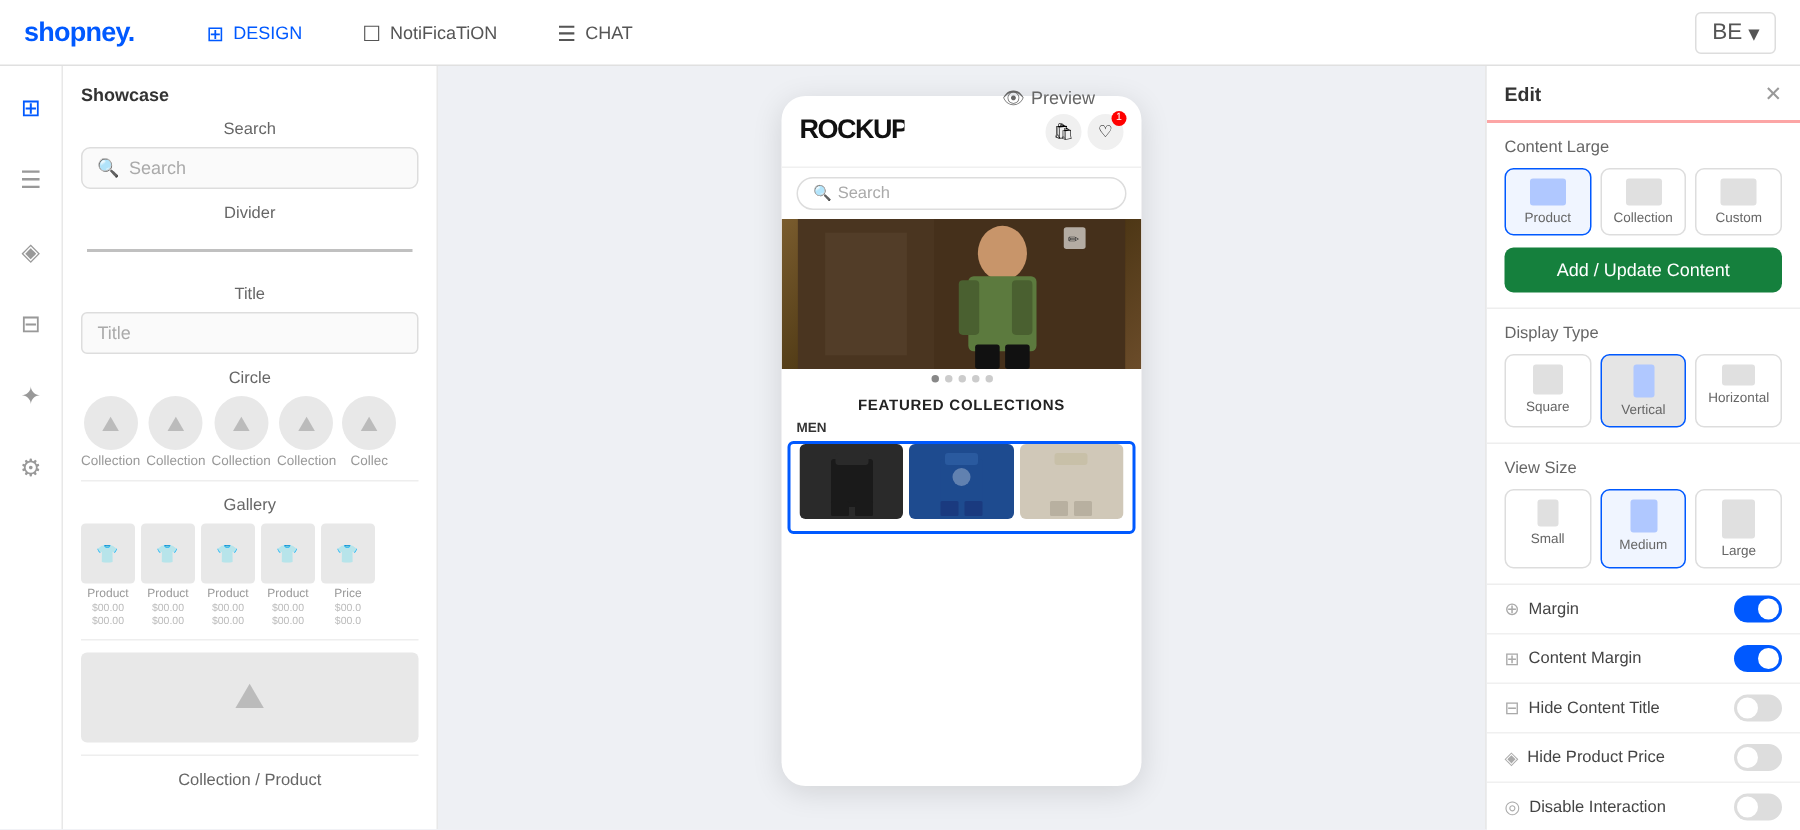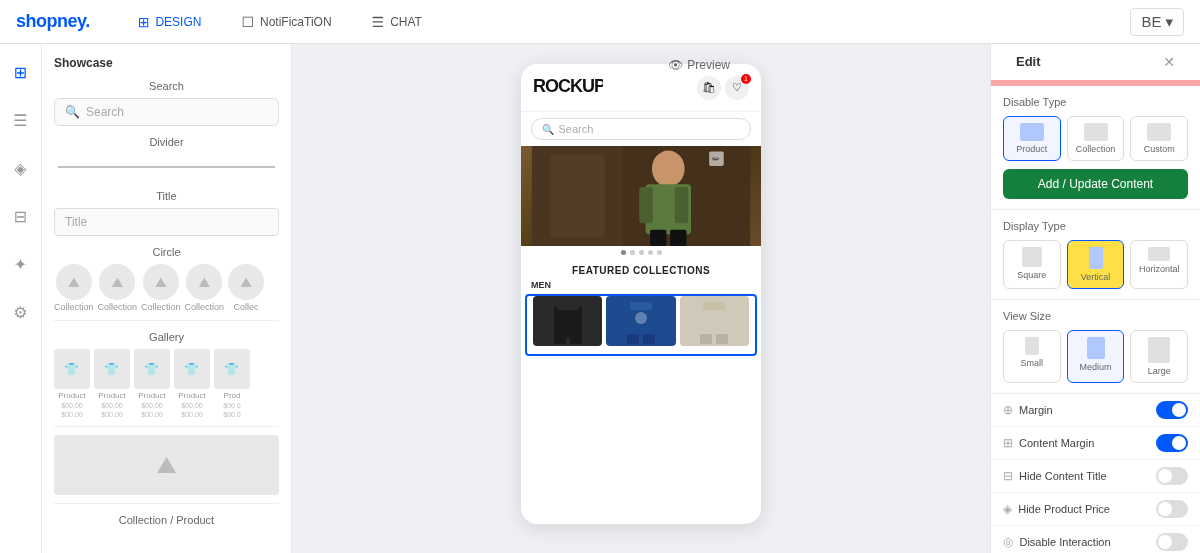--- a/index.html
+++ b/index.html
@@ -343,23 +343,24 @@
     .edit-panel {
       width: 210px;
       background: #fff;
       border-left: 1px solid #e8e8e8;
       overflow-y: auto;
       flex-shrink: 0;
       padding: 0;
     }
     .edit-header {
       display: flex;
+      align-items: center;
       justify-content: space-between;
-      padding: 10px 25px;
-      border-bottom: 6px solid #fca5a5;
+      padding: 10px 12px;
+      border-bottom: 2px solid #fca5a5;
     }
     .edit-header-title {
       font-size: 13px;
       font-weight: 600;
       color: #333;
     }
     .close-btn {
       color: #999;
       cursor: pointer;
       font-size: 14px;
@@ -425,21 +426,21 @@
       gap: 3px;
       padding: 6px 4px;
       border: 1px solid #ddd;
       border-radius: 6px;
       cursor: pointer;
       font-size: 9px;
       color: #666;
     }
     .dt-option.active {
       border-color: #0059ff;
-      background: #fde047;
+      background: #e5e5e5;
     }
     .dt-icon-sq { width: 20px; height: 20px; background: #e0e0e0; border-radius: 2px; }
     .dt-icon-v { width: 14px; height: 22px; background: #b0c8ff; border-radius: 2px; }
     .dt-icon-h { width: 22px; height: 14px; background: #e0e0e0; border-radius: 2px; }
     .view-size-grid {
       display: flex;
       gap: 6px;
     }
     .vs-option {
       flex: 1;
@@ -600,21 +601,21 @@
         <span class="gallery-price">$00.00</span>
       </div>
       <div class="gallery-item">
         <div class="gallery-thumb">👕</div>
         <span class="gallery-label">Product</span>
         <span class="gallery-price">$00.00</span>
         <span class="gallery-price">$00.00</span>
       </div>
       <div class="gallery-item">
         <div class="gallery-thumb">👕</div>
-        <span class="gallery-label">Prod</span>
+        <span class="gallery-label">Price</span>
         <span class="gallery-price">$00.0</span>
         <span class="gallery-price">$00.0</span>
       </div>
     </div>
 
     <div class="section-divider"></div>
 
     <div class="image-thumb">⛰</div>
 
     <div class="section-divider"></div>
@@ -720,21 +721,21 @@
     </div>
   </div>
 
   <div class="edit-panel">
     <div class="edit-header">
       <span class="edit-header-title">Edit</span>
       <span class="close-btn">✕</span>
     </div>
 
     <div class="edit-section">
-      <div class="edit-section-title">Disable Type</div>
+      <div class="edit-section-title">Content Large</div>
       <div class="content-type-grid">
         <div class="ct-option active">
           <div class="ct-icon"></div>
           <span>Product</span>
         </div>
         <div class="ct-option">
           <div class="ct-icon"></div>
           <span>Collection</span>
         </div>
         <div class="ct-option">

